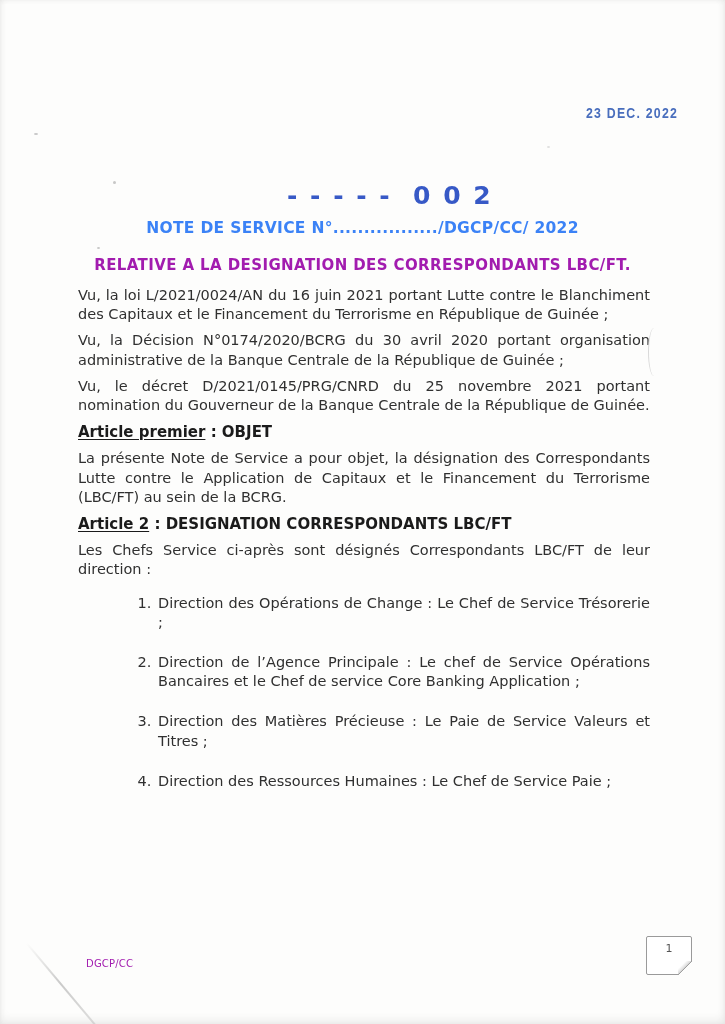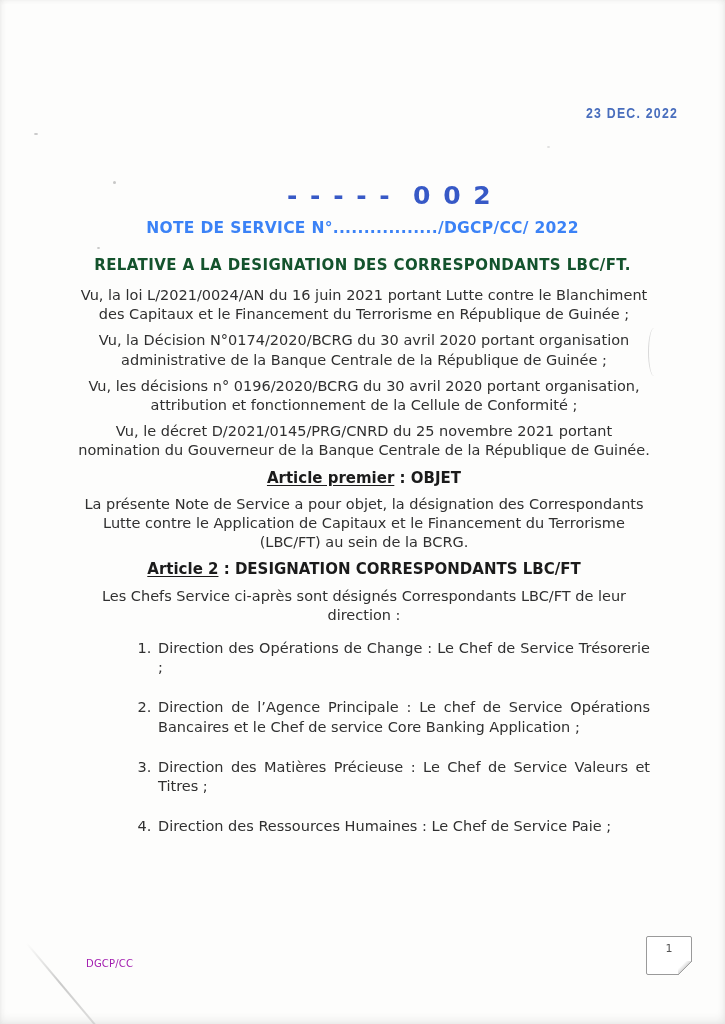--- a/index.html
+++ b/index.html
@@ -31,27 +31,27 @@
     white-space:pre;opacity:.95;
   }
   .title{
     position:absolute;top:219px;left:0;width:100%;
     margin:0;text-align:center;
     font-size:15.5px;font-weight:bold;letter-spacing:.3px;color:#3b82f6;
   }
   .subtitle{
     position:absolute;top:256px;left:0;width:100%;
     margin:0;text-align:center;
-    font-size:15px;font-weight:bold;letter-spacing:.4px;color:#14532d;
+    font-size:15px;font-weight:bold;letter-spacing:.4px;color:#a21caf;
   }
   .doc-body{
     position:absolute;top:286px;left:78px;width:572px;
     font-size:14.5px;line-height:19.2px;text-align:justify;
   }
-  .doc-body p{margin:0 0 7px 0;text-align:center;}
+  .doc-body p{margin:0 0 7px 0;}
   .article-head{
     font-weight:bold;color:#1b1b1b;font-size:15px;
     margin:8px 0 7px 0 !important;text-align:left;
   }
   .art-label{text-decoration:underline;text-underline-offset:2px;}
   .sep{white-space:pre;}
   ol.correspondents{margin:14px 0 0 0;padding-left:78px;}
   ol.correspondents li{margin-bottom:21px;padding-left:2px;text-align:justify;}
   .footer-ref{
     position:absolute;left:86px;top:958px;
@@ -94,35 +94,34 @@
   <div class="handnum">- - - - -  0 0 2</div>
 
   <h1 class="title">NOTE DE SERVICE N°................./DGCP/CC/ 2022</h1>
 
   <h2 class="subtitle">RELATIVE A LA DESIGNATION DES CORRESPONDANTS LBC/FT.</h2>
 
   <div class="doc-body">
 
     <p>Vu, la loi L/2021/0024/AN du 16 juin 2021 portant Lutte contre le Blanchiment des Capitaux et le Financement du Terrorisme en République de Guinée ;</p>
     <p>Vu, la Décision N°0174/2020/BCRG du 30 avril 2020 portant organisation administrative de la Banque Centrale de la République de Guinée ;</p>
-    <p>Vu, les décisions n° 0196/2020/BCRG du 30 avril 2020 portant organisation, attribution et fonctionnement de la Cellule de Conformité ;</p>
     <p>Vu, le décret D/2021/0145/PRG/CNRD du 25 novembre 2021 portant nomination du Gouverneur de la Banque Centrale de la République de Guinée.</p>
 
     <p class="article-head"><span class="art-label">Article premier</span><span class="sep"> : </span><span>OBJET</span></p>
 
     <p>La présente Note de Service a pour objet, la désignation des Correspondants Lutte contre le Application de Capitaux et le Financement du Terrorisme (LBC/FT) au sein de la BCRG.</p>
 
     <p class="article-head"><span class="art-label">Article 2</span><span class="sep"> : </span><span>DESIGNATION CORRESPONDANTS LBC/FT</span></p>
 
     <p>Les Chefs Service ci-après sont désignés Correspondants LBC/FT de leur direction :</p>
 
     <ol class="correspondents">
       <li>Direction des Opérations de Change : Le Chef de Service Trésorerie ;</li>
       <li>Direction de l’Agence Principale : Le chef de Service Opérations Bancaires et le Chef de service Core Banking Application ;</li>
-      <li>Direction des Matières Précieuse : Le Chef de Service Valeurs et Titres ;</li>
+      <li>Direction des Matières Précieuse : Le Paie de Service Valeurs et Titres ;</li>
       <li>Direction des Ressources Humaines : Le Chef de Service Paie ;</li>
     </ol>
 
   </div>
 
   <div class="footer-ref">DGCP/CC</div>
 
   <div class="page-badge">
     <span class="num">1</span>
     <span class="dogear"></span>

